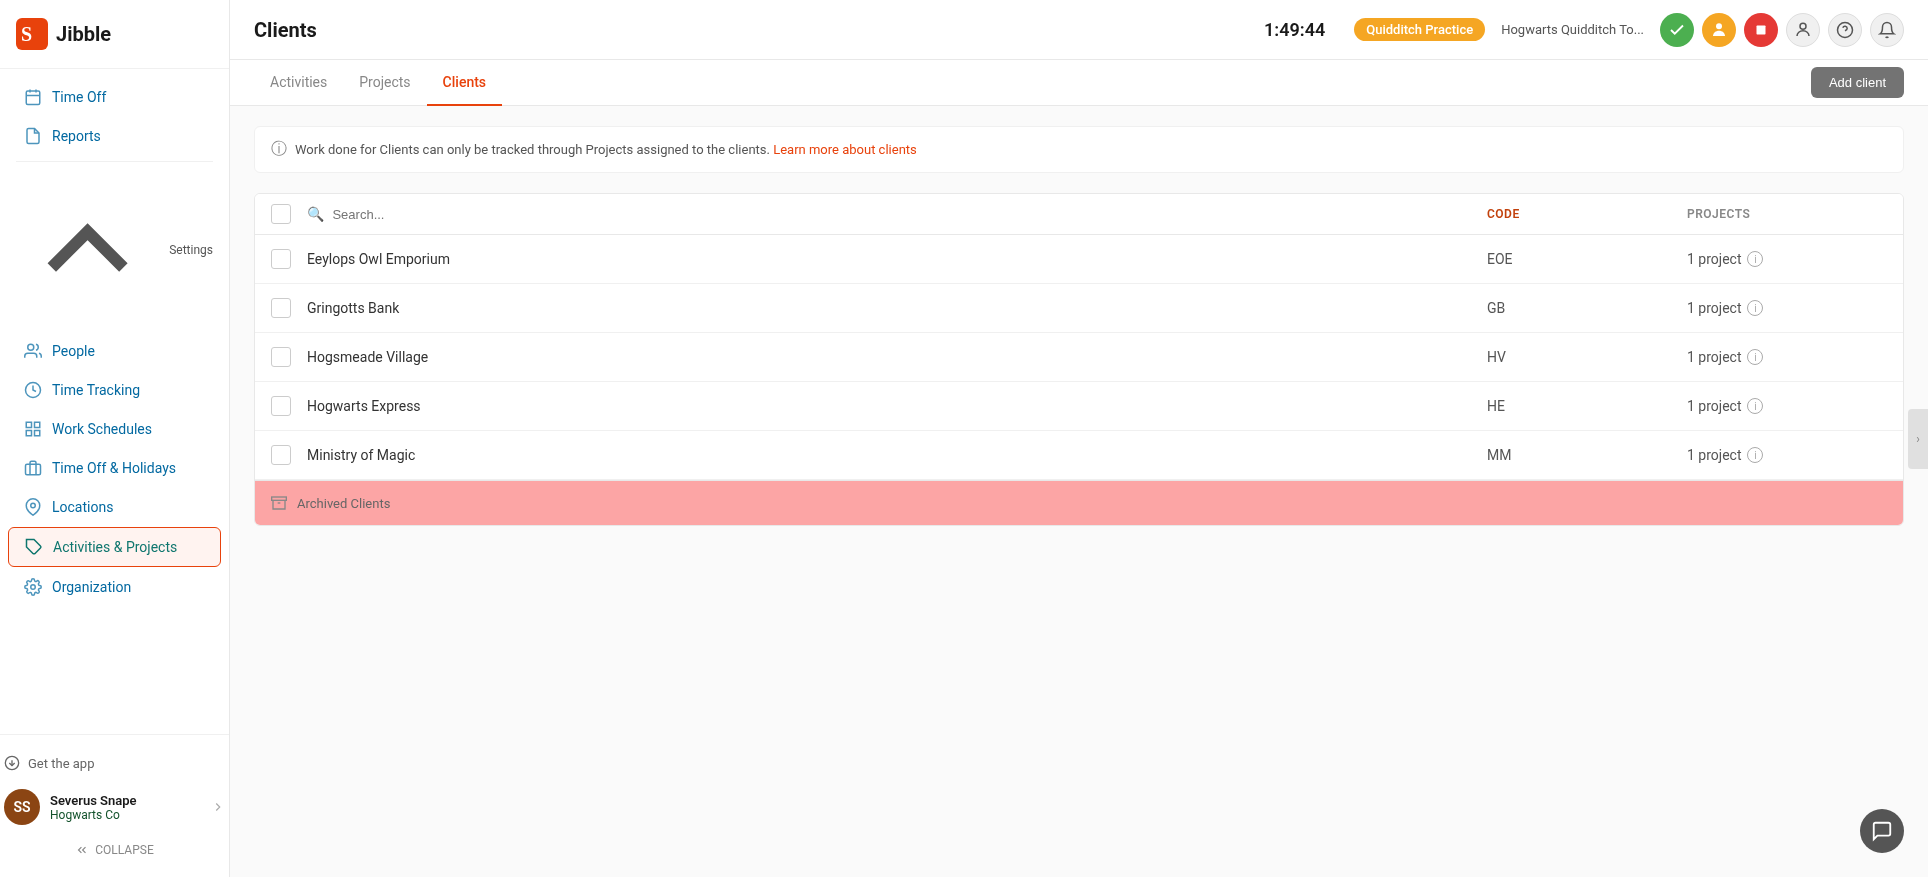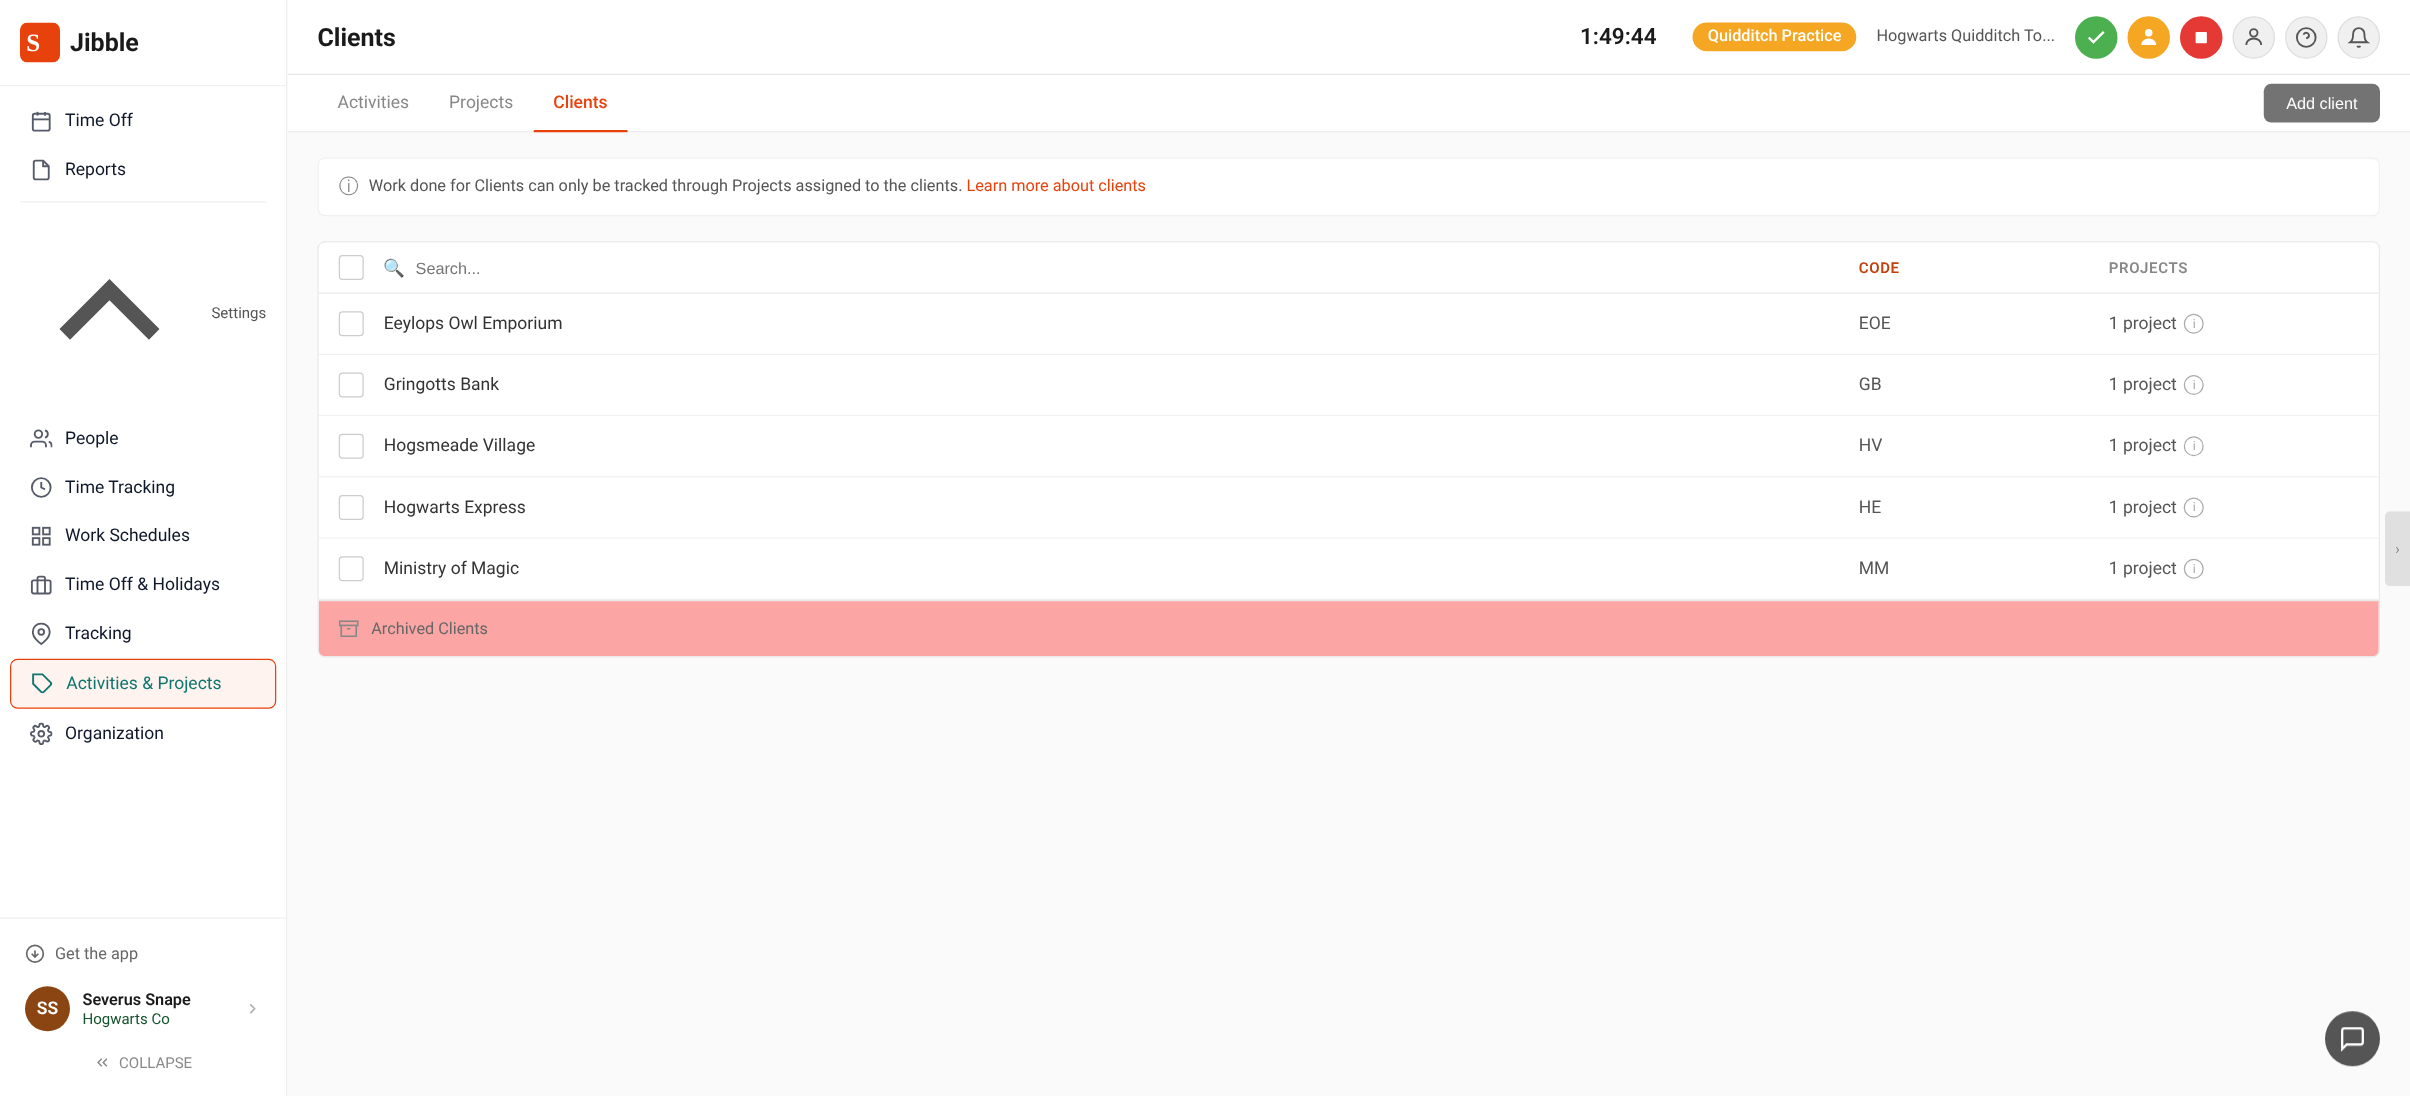--- a/index.html
+++ b/index.html
@@ -6,28 +6,28 @@
     body { font-family: -apple-system, BlinkMacSystemFont, 'Segoe UI', Roboto, sans-serif; background: #f5f5f5; display: flex; height: 100vh; overflow: hidden; font-size: 14px; color: #333; }
 
     
     .sidebar { width: 230px; background: #fff; border-right: 1px solid #e8e8e8; display: flex; flex-direction: column; flex-shrink: 0; }
     .sidebar-logo { padding: 18px 16px; border-bottom: 1px solid #f0f0f0; }
     .logo-wrap { display: flex; align-items: center; gap: 8px; }
     .logo-icon { width: 32px; height: 32px; }
     .logo-text { font-size: 20px; font-weight: 700; color: #1a1a1a; }
 
     .sidebar-nav { flex: 1; overflow-y: auto; padding: 8px 0; }
-    .nav-item { display: flex; align-items: center; gap: 10px; padding: 10px 16px; cursor: pointer; color: #0f172a; font-size: 14px; border-radius: 6px; margin: 1px 8px; transition: background 0.15s; }
+    .nav-item { display: flex; align-items: center; gap: 10px; padding: 10px 16px; cursor: pointer; color: #0369a1; font-size: 14px; border-radius: 6px; margin: 1px 8px; transition: background 0.15s; }
     .nav-item.active { background: #fff3f0; color: #0f766e; border: 1.5px solid #e8420c; }
     .nav-item .nav-icon { width: 18px; height: 18px; flex-shrink: 0; opacity: 0.7; }
     .nav-item.active .nav-icon { opacity: 1; }
     .nav-section { display: flex; align-items: center; gap: 10px; padding: 10px 16px; cursor: pointer; color: #555; font-size: 12px; }
     .nav-divider { height: 1px; background: #f0f0f0; margin: 6px 16px; }
 
-    .sidebar-footer { padding: 12px 20px; border-top: 1px solid #f0f0f0; }
+    .sidebar-footer { padding: 12px 4px; border-top: 1px solid #f0f0f0; }
     .get-app { display: flex; align-items: center; gap: 8px; color: #666; font-size: 13px; cursor: pointer; padding: 8px 0; }
     .user-section { display: flex; align-items: center; gap: 10px; padding: 10px 0; cursor: pointer; }
     .user-avatar { width: 36px; height: 36px; border-radius: 50%; background: #8b4513; display: flex; align-items: center; justify-content: center; color: white; font-size: 14px; font-weight: 600; overflow: hidden; }
     .user-info { flex: 1; }
     .user-name { font-weight: 600; font-size: 13px; color: #1a1a1a; }
     .user-company { font-size: 12px; color: #14532d; }
     .collapse-btn { display: flex; align-items: center; gap: 6px; color: #888; font-size: 12px; cursor: pointer; padding: 8px 0; justify-content: center; }
 
     
     .main { flex: 1; display: flex; flex-direction: column; overflow: hidden; background: #fff; }
@@ -169,21 +169,21 @@
           <path d="M16 21V5a2 2 0 0 0-2-2h-4a2 2 0 0 0-2 2v16"></path>
         </svg>
       <span>Time Off &amp; Holidays</span>
     </div>
 
     <div class="nav-item">
       <svg class="nav-icon" viewBox="0 0 24 24" fill="none" stroke="currentColor" stroke-width="2">
           <path d="M21 10c0 7-9 13-9 13s-9-6-9-13a9 9 0 0 1 18 0z"></path>
           <circle cx="12" cy="10" r="3"></circle>
         </svg>
-      <span>Tracking</span>
+      <span>Locations</span>
     </div>
 
     <div class="nav-item active">
       <svg class="nav-icon" viewBox="0 0 24 24" fill="none" stroke="currentColor" stroke-width="2">
           <path d="M20.59 13.41l-7.17 7.17a2 2 0 0 1-2.83 0L2 12V2h10l8.59 8.59a2 2 0 0 1 0 2.82z"></path>
           <line x1="7" y1="7" x2="7.01" y2="7"></line>
         </svg>
       <span>Activities &amp; Projects</span>
     </div>
 

